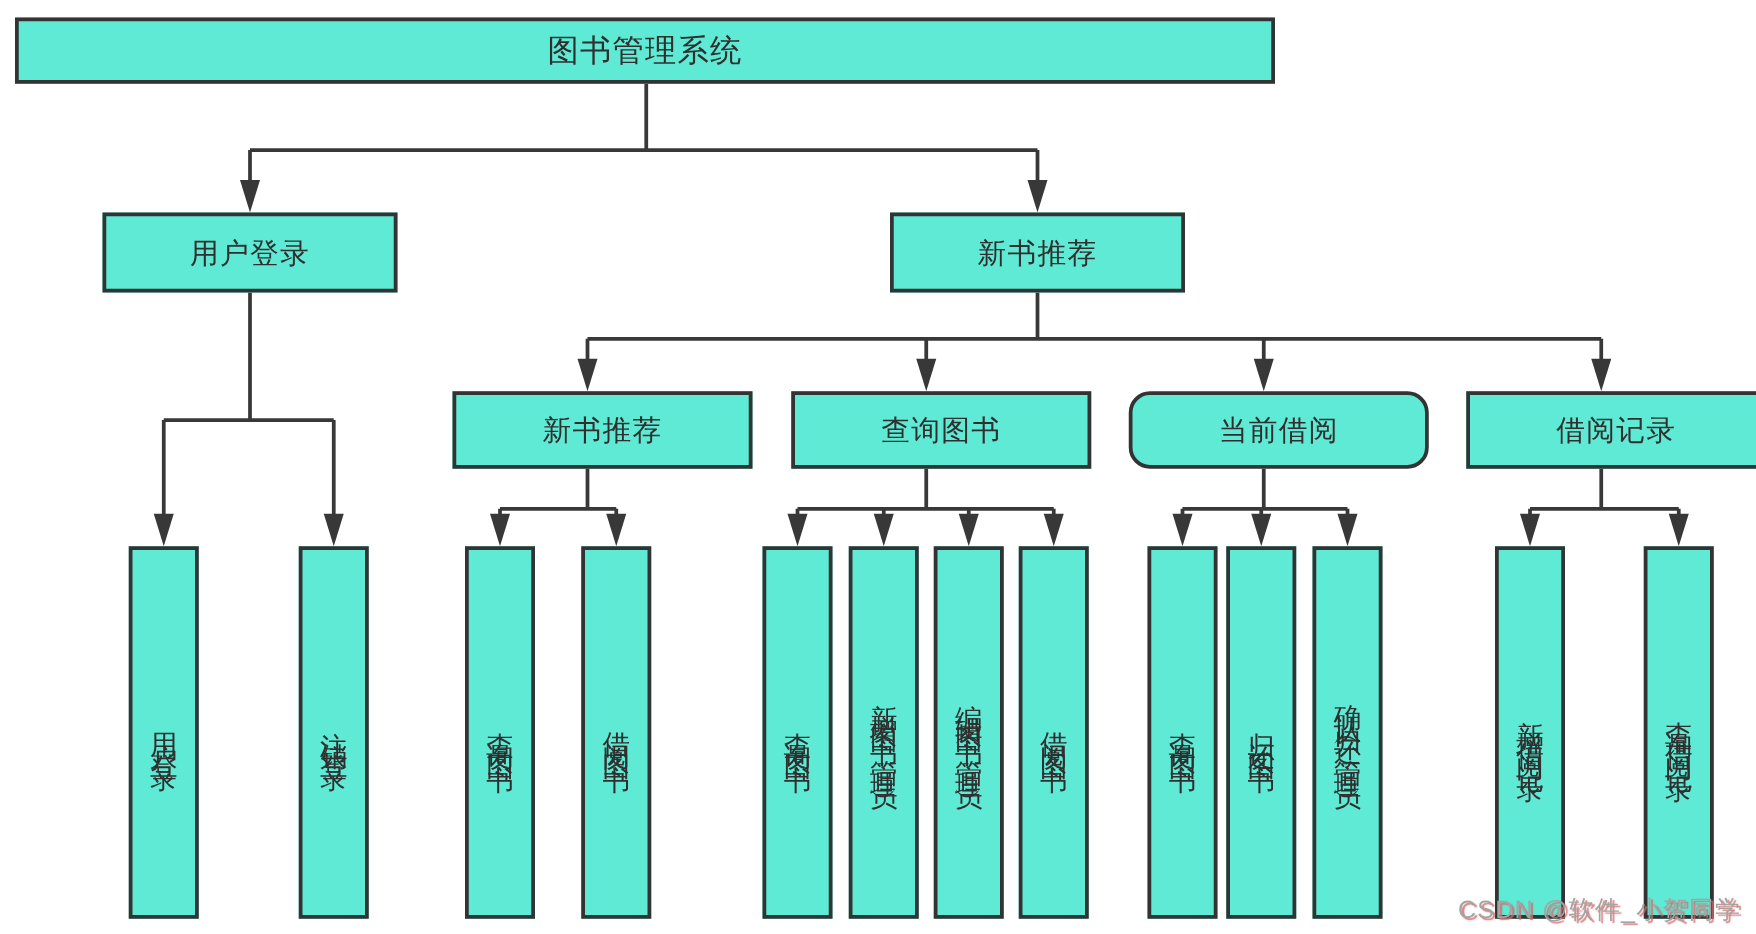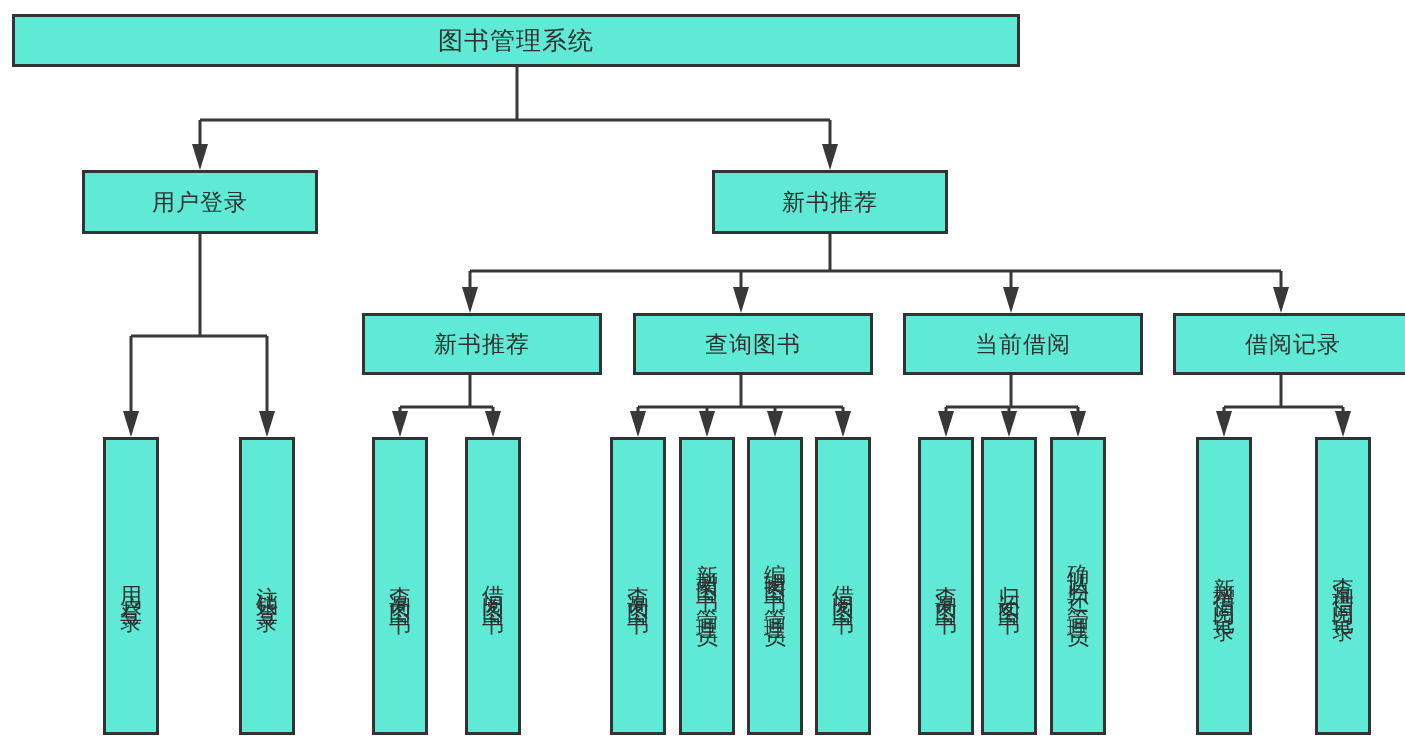--- a/index.html
+++ b/index.html
@@ -33,21 +33,21 @@
     font-size:22px;
     letter-spacing:9px;
     line-height:1;
     color:#2f2f2f;
   }
   
   .lvl1{left:12px;top:14px;width:1008px;height:53px;}
   .lvl2a{left:82px;top:170px;width:236px;height:64px;}
   .lvl2b{left:712px;top:170px;width:236px;height:64px;}
   .lvl3{top:313px;width:240px;height:62px;}
-  .l3-a{left:362px;} .l3-b{left:633px;} .l3-c{left:903px;} .l3-d{left:1173px;}
+  .l3-a{left:362px;} .l3-b{left:633px;} .l3-c{left:903px;border-radius:17px;} .l3-d{left:1173px;}
   .vbox{top:437px;width:56px;height:298px;}
   .v-a1{left:103px;} .v-a2{left:239px;}
   .v-b1{left:372px;} .v-b2{left:465px;}
   .v-c1{left:610px;} .v-c2{left:679px;} .v-c3{left:747px;} .v-c4{left:815px;}
   .v-d1{left:918px;} .v-d2{left:981px;} .v-d3{left:1050px;}
   .v-e1{left:1196px;} .v-e2{left:1315px;}
   .watermark{
     position:absolute;
     right:12px;top:714px;
     font-size:20px;
@@ -159,14 +159,15 @@
     <span class="vlabel">确认归还（管理员）</span>
   </div>
 
   <div class="node vbox v-e1">
     <span class="vlabel">新增借阅记录</span>
   </div>
   <div class="node vbox v-e2">
     <span class="vlabel">查询借阅记录</span>
   </div>
 
+  <div class="watermark">CSDN @软件_小贺同学</div>
 
 </div>
 
 </body></html>

